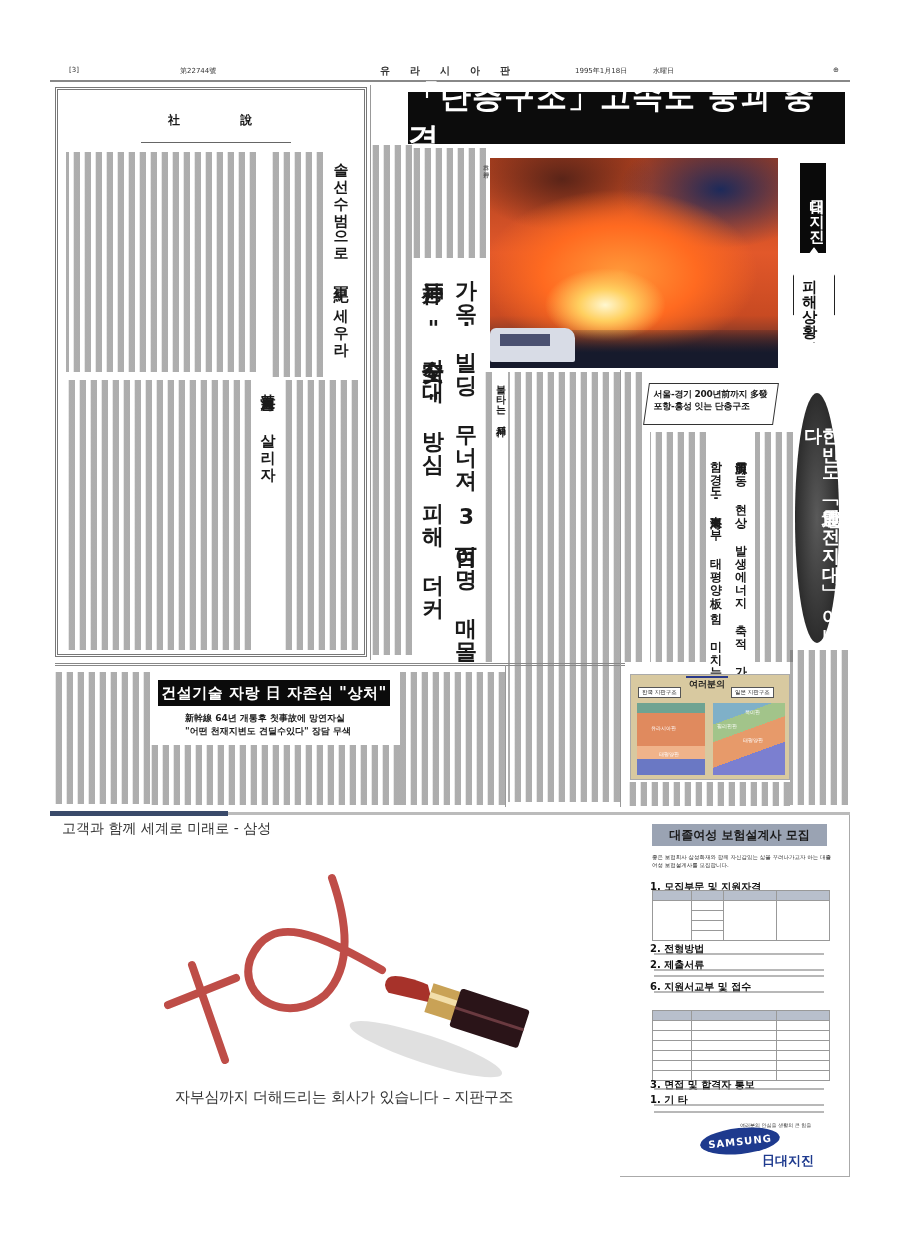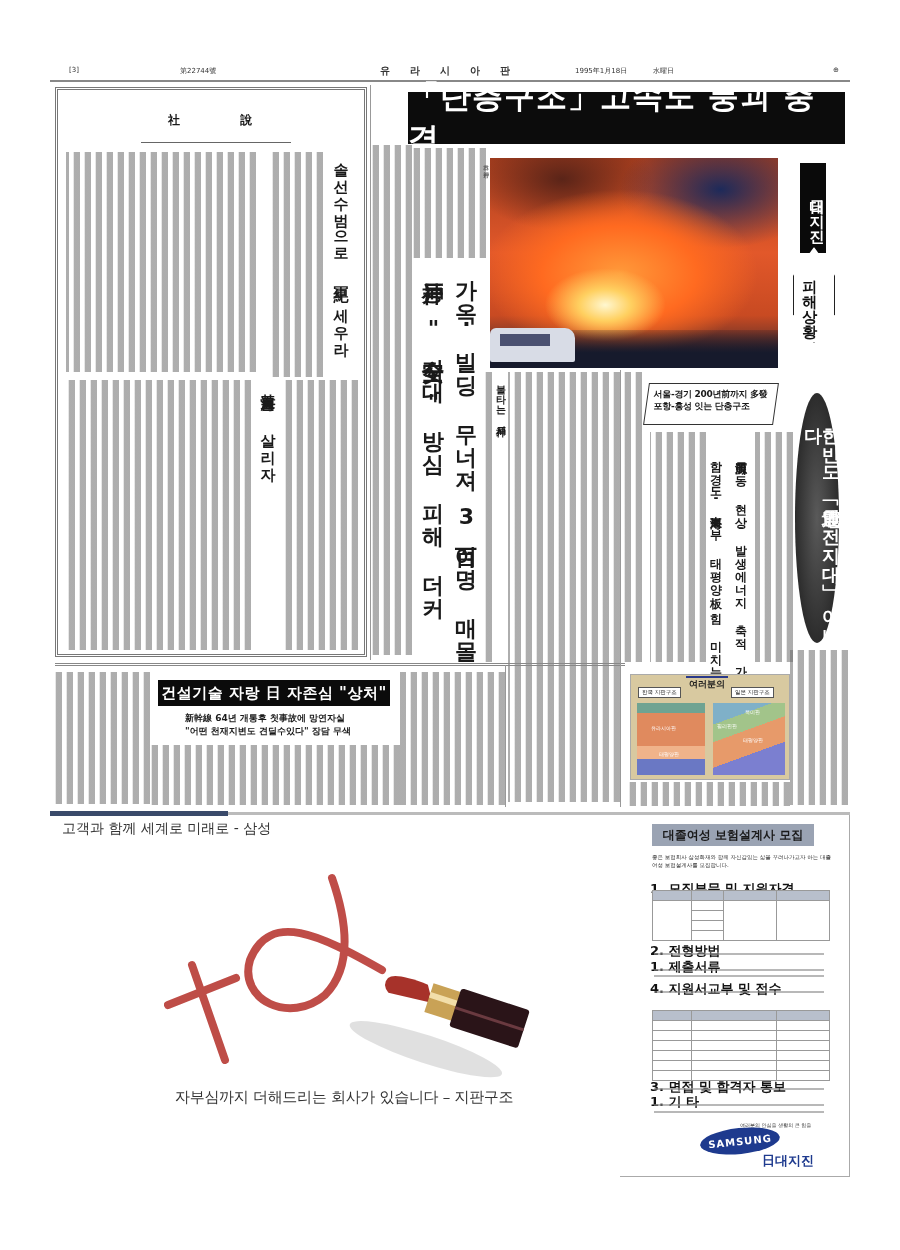--- a/index.html
+++ b/index.html
@@ -98,24 +98,24 @@
   
   .vrule { position: absolute; width: 1px; background: #999; }
 
   
   .ad-rule { position: absolute; left: 50px; top: 812px; width: 800px; height: 3px; background: #bbb; }
   .ad-rule .blue { position: absolute; left: 0; top: -1px; width: 178px; height: 5px; background: #3a4a6a; }
   .ad-tag { position: absolute; left: 62px; top: 820px; font-size: 14px; color: #333; }
   .ad-slogan { position: absolute; left: 175px; top: 1088px; font-family: "DejaVu Serif", serif; font-size: 15px; color: #333; letter-spacing: -0.3px; }
 
   .recruit { position: absolute; left: 640px; top: 820px; width: 200px; height: 350px; font-size: 5.5px; color: #333; }
-  .recruit .rtitle { position: absolute; left: 12px; top: 4px; width: 162px; height: 22px; background: #9aa3b3;
+  .recruit .rtitle { position: absolute; left: 12px; top: 4px; width: 175px; height: 22px; background: #9aa3b3;
     font-family: "DejaVu Serif", serif; font-size: 12px; font-weight: bold; color: #1a1a1a; display: flex; align-items: center; justify-content: center; }
   .recruit .intro { position: absolute; left: 12px; top: 33px; width: 180px; line-height: 1.5; }
-  .recruit .sec { position: absolute; left: 10px; font-size: 13px; font-weight: bold; color: #111; }
+  .recruit .sec { position: absolute; left: 10px; font-size: 10px; font-weight: bold; color: #111; }
   .recruit .line { position: absolute; left: 14px; width: 170px; height: 2px; background: #888; opacity: .6; }
   .recruit table { position: absolute; border-collapse: collapse; left: 12px; width: 178px; }
   .recruit td, .recruit th { border: 1px solid #999; height: 10px; font-size: 4.5px; }
   .recruit th { background: #b8bfcc; }
   .recruit .foot { position: absolute; left: 100px; top: 302px; font-size: 5px; }
   .samsung { position: absolute; left: 700px; top: 1128px; width: 80px; height: 26px; border-radius: 50%;
     background: #1e3a8e; color: #fff; font-size: 10px; font-weight: bold; letter-spacing: 1px; display: flex; align-items: center; justify-content: center; transform: rotate(-6deg); }
   .samsung-ko { position: absolute; left: 762px; top: 1152px; font-size: 13px; font-weight: bold; color: #1e3a8e; }
   .ad-frame { position: absolute; left: 620px; top: 815px; width: 230px; height: 362px; border-right: 1px solid #aaa; border-bottom: 1px solid #aaa; }
 </style>
@@ -263,24 +263,24 @@
         <tr>
           <td></td>
         </tr>
         <tr>
           <td></td>
         </tr>
   </tbody>
     </table>
   <div class="sec" style="top:122px">2. 전형방법</div>
   <div class="line" style="top:133px"></div>
-  <div class="sec" style="top:138px">1. 제출서류</div>
+  <div class="sec" style="top:138px">2. 제출서류</div>
   <div class="line" style="top:149px"></div>
   <div class="line" style="top:155px"></div>
-  <div class="sec" style="top:160px">4. 지원서교부 및 접수</div>
+  <div class="sec" style="top:160px">6. 지원서교부 및 접수</div>
   <div class="line" style="top:171px"></div>
   <table style="top:190px">
     <tbody>
         <tr>
           <th style="width:22%"></th>
           <th style="width:48%"></th>
           <th></th>
         </tr>
     <tr>
           <td></td>

